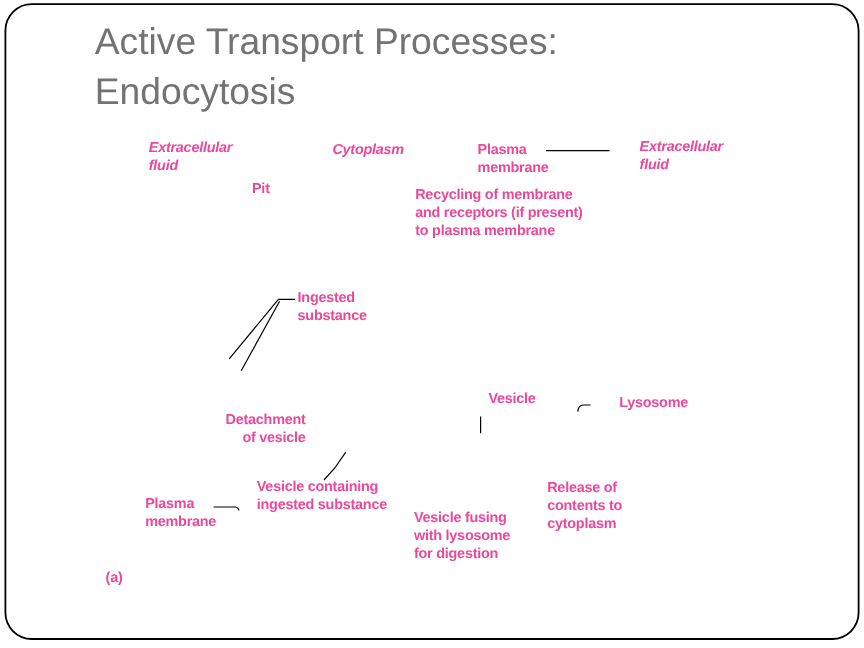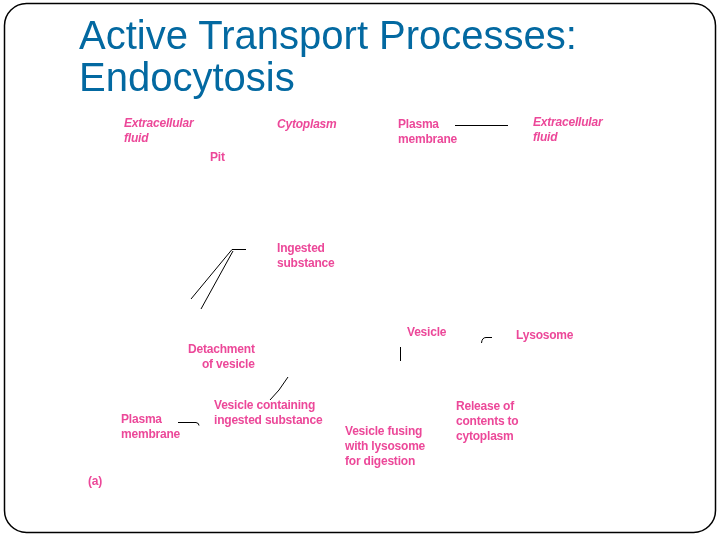--- a/index.html
+++ b/index.html
@@ -13,22 +13,22 @@
   }
   #lines-layer {
     position: absolute;
     left: 0; top: 0;
     width: 720px; height: 540px;
   }
   .slide-title {
     position: absolute;
     left: 79px;
     top: 14px;
-    color: #0369a1;
-    font-size: 40px;
+    color: #737373;
+    font-size: 31px;
     line-height: 42px;
     font-weight: 400;
     white-space: nowrap;
   }
   .lbl {
     position: absolute;
     color: #ec4899;
     font-weight: bold;
     font-size: 12px;
     line-height: 15px;
@@ -64,22 +64,25 @@
   <div class="lbl italic" style="left:277px; top:117px;">Cytoplasm</div>
 
   <div class="lbl" style="left:398px; top:117px;">Plasma
 membrane</div>
 
   <div class="lbl italic" style="left:533px; top:115px;">Extracellular
 fluid</div>
 
   <div class="lbl" style="left:181px; top:150px;padding-left:29px;">Pit</div>
 
+  <div class="lbl" style="left:346px; top:155px;">Recycling of membrane
+and receptors (if present)
+to plasma membrane</div>
 
-  <div class="lbl" style="left:248px; top:241px;margin-left:29px;">Ingested
+  <div class="lbl" style="left:248px; top:241px;">Ingested
 substance</div>
 
 
   <div class="lbl" style="left:377px; top:325px;margin-left:30px;">Vesicle</div>
 
   <div class="lbl" style="left:491px; top:328px;margin-left:25px;">Lysosome</div>
 
   <div class="lbl" style="left:188px; top:342px;text-align:right;">Detachment
 of vesicle</div>
 

